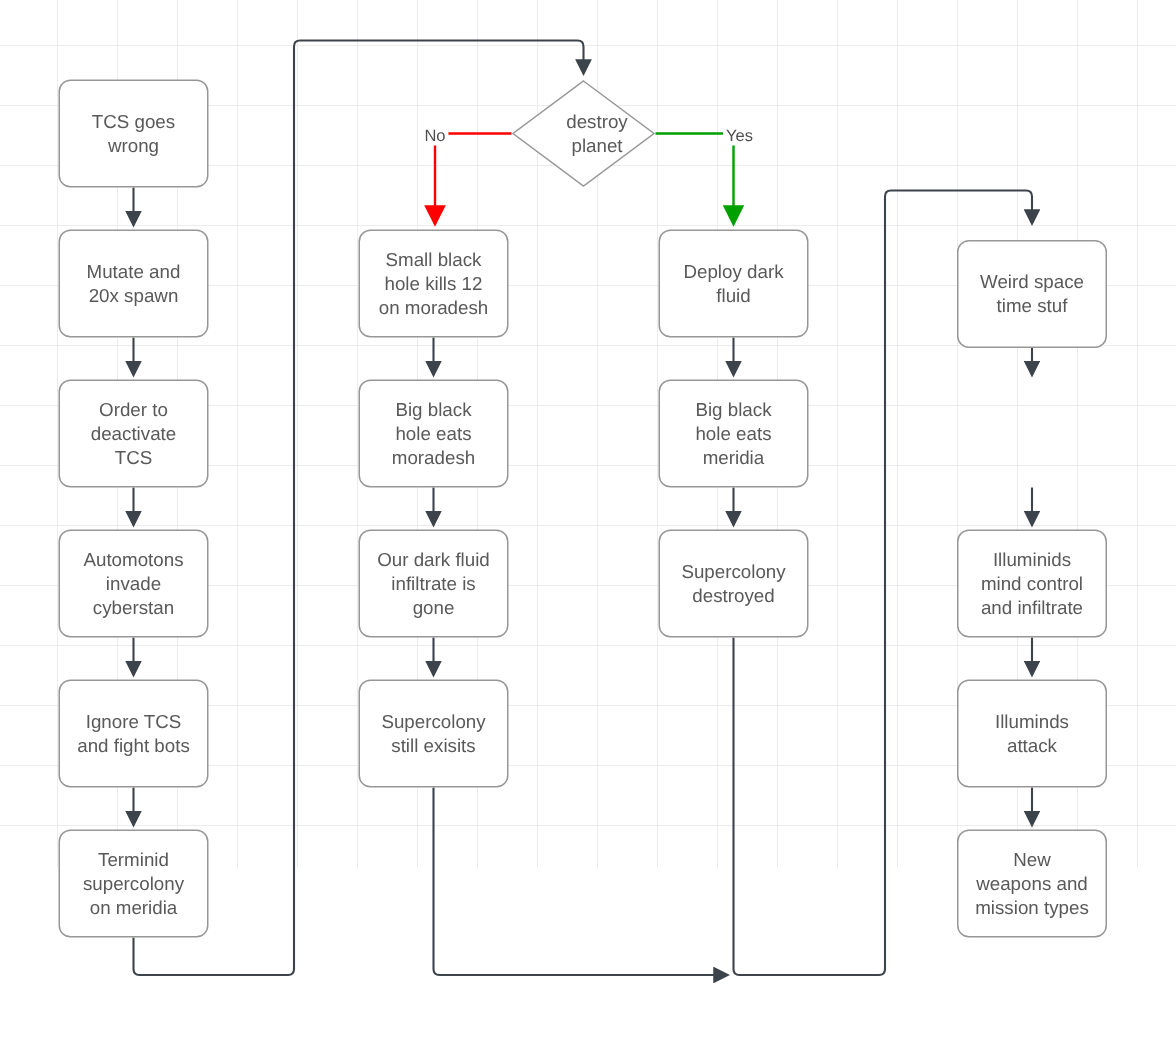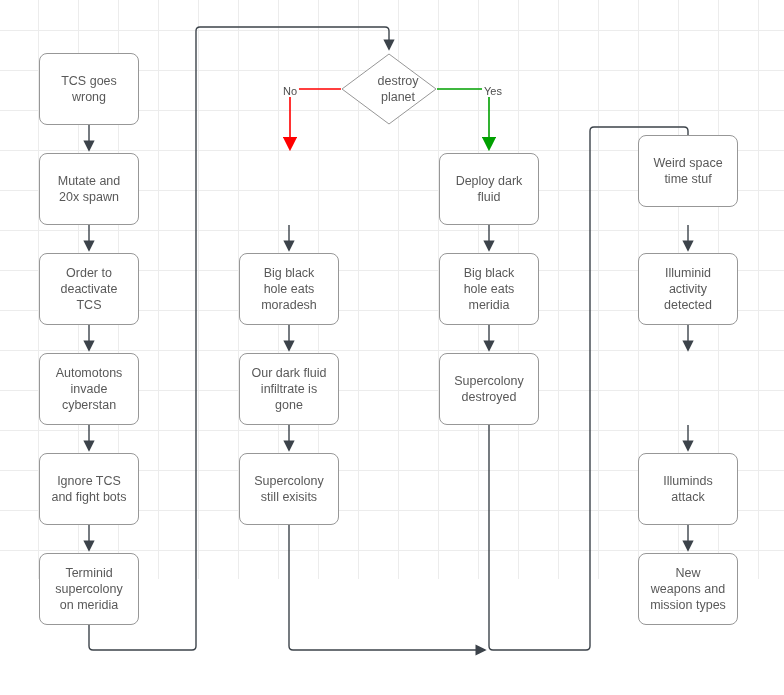--- a/index.html
+++ b/index.html
@@ -135,20 +135,25 @@
     <svg width="96" height="72" viewBox="0 0 96 72">
       <polygon points="48,1 95,36 48,71 1,36" fill="#ffffff" stroke="#979797" stroke-width="1"></polygon>
     </svg>
     <span>destroy
 planet</span>
   </div>
 
   <div class="edge-label" style="left:290px;top:91px">No</div>
   <div class="edge-label" style="left:493px;top:91px">Yes</div>
 
+  <div class="node" style="left:239px;top:153px">
+      <span>Small black
+hole kills 12
+on moradesh</span>
+    </div>
   <div class="node" style="left:239px;top:253px">
       <span>Big black
 hole eats
 moradesh</span>
     </div>
   <div class="node" style="left:239px;top:353px">
       <span>Our dark fluid
 infiltrate is
 gone</span>
     </div>
@@ -164,28 +169,28 @@
   <div class="node" style="left:439px;top:253px">
       <span>Big black
 hole eats
 meridia</span>
     </div>
   <div class="node" style="left:439px;top:353px">
       <span>Supercolony
 destroyed</span>
     </div>
 
-  <div class="node" style="left:638px;top:135px">
+  <div class="node" style="left:638px;top:160px">
       <span>Weird space
 time stuf</span>
     </div>
-  <div class="node" style="left:638px;top:253px">
-      <span>Illuminid
-activity
-detected</span>
+  <div class="node" style="left:638px;top:353px">
+      <span>Illuminids
+mind control
+and infiltrate</span>
     </div>
   <div class="node" style="left:638px;top:553px">
       <span>New
 weapons and
 mission types</span>
     </div>
   <div class="node" style="left:638px;top:453px">
       <span>Illuminds
 attack</span>
     </div>

